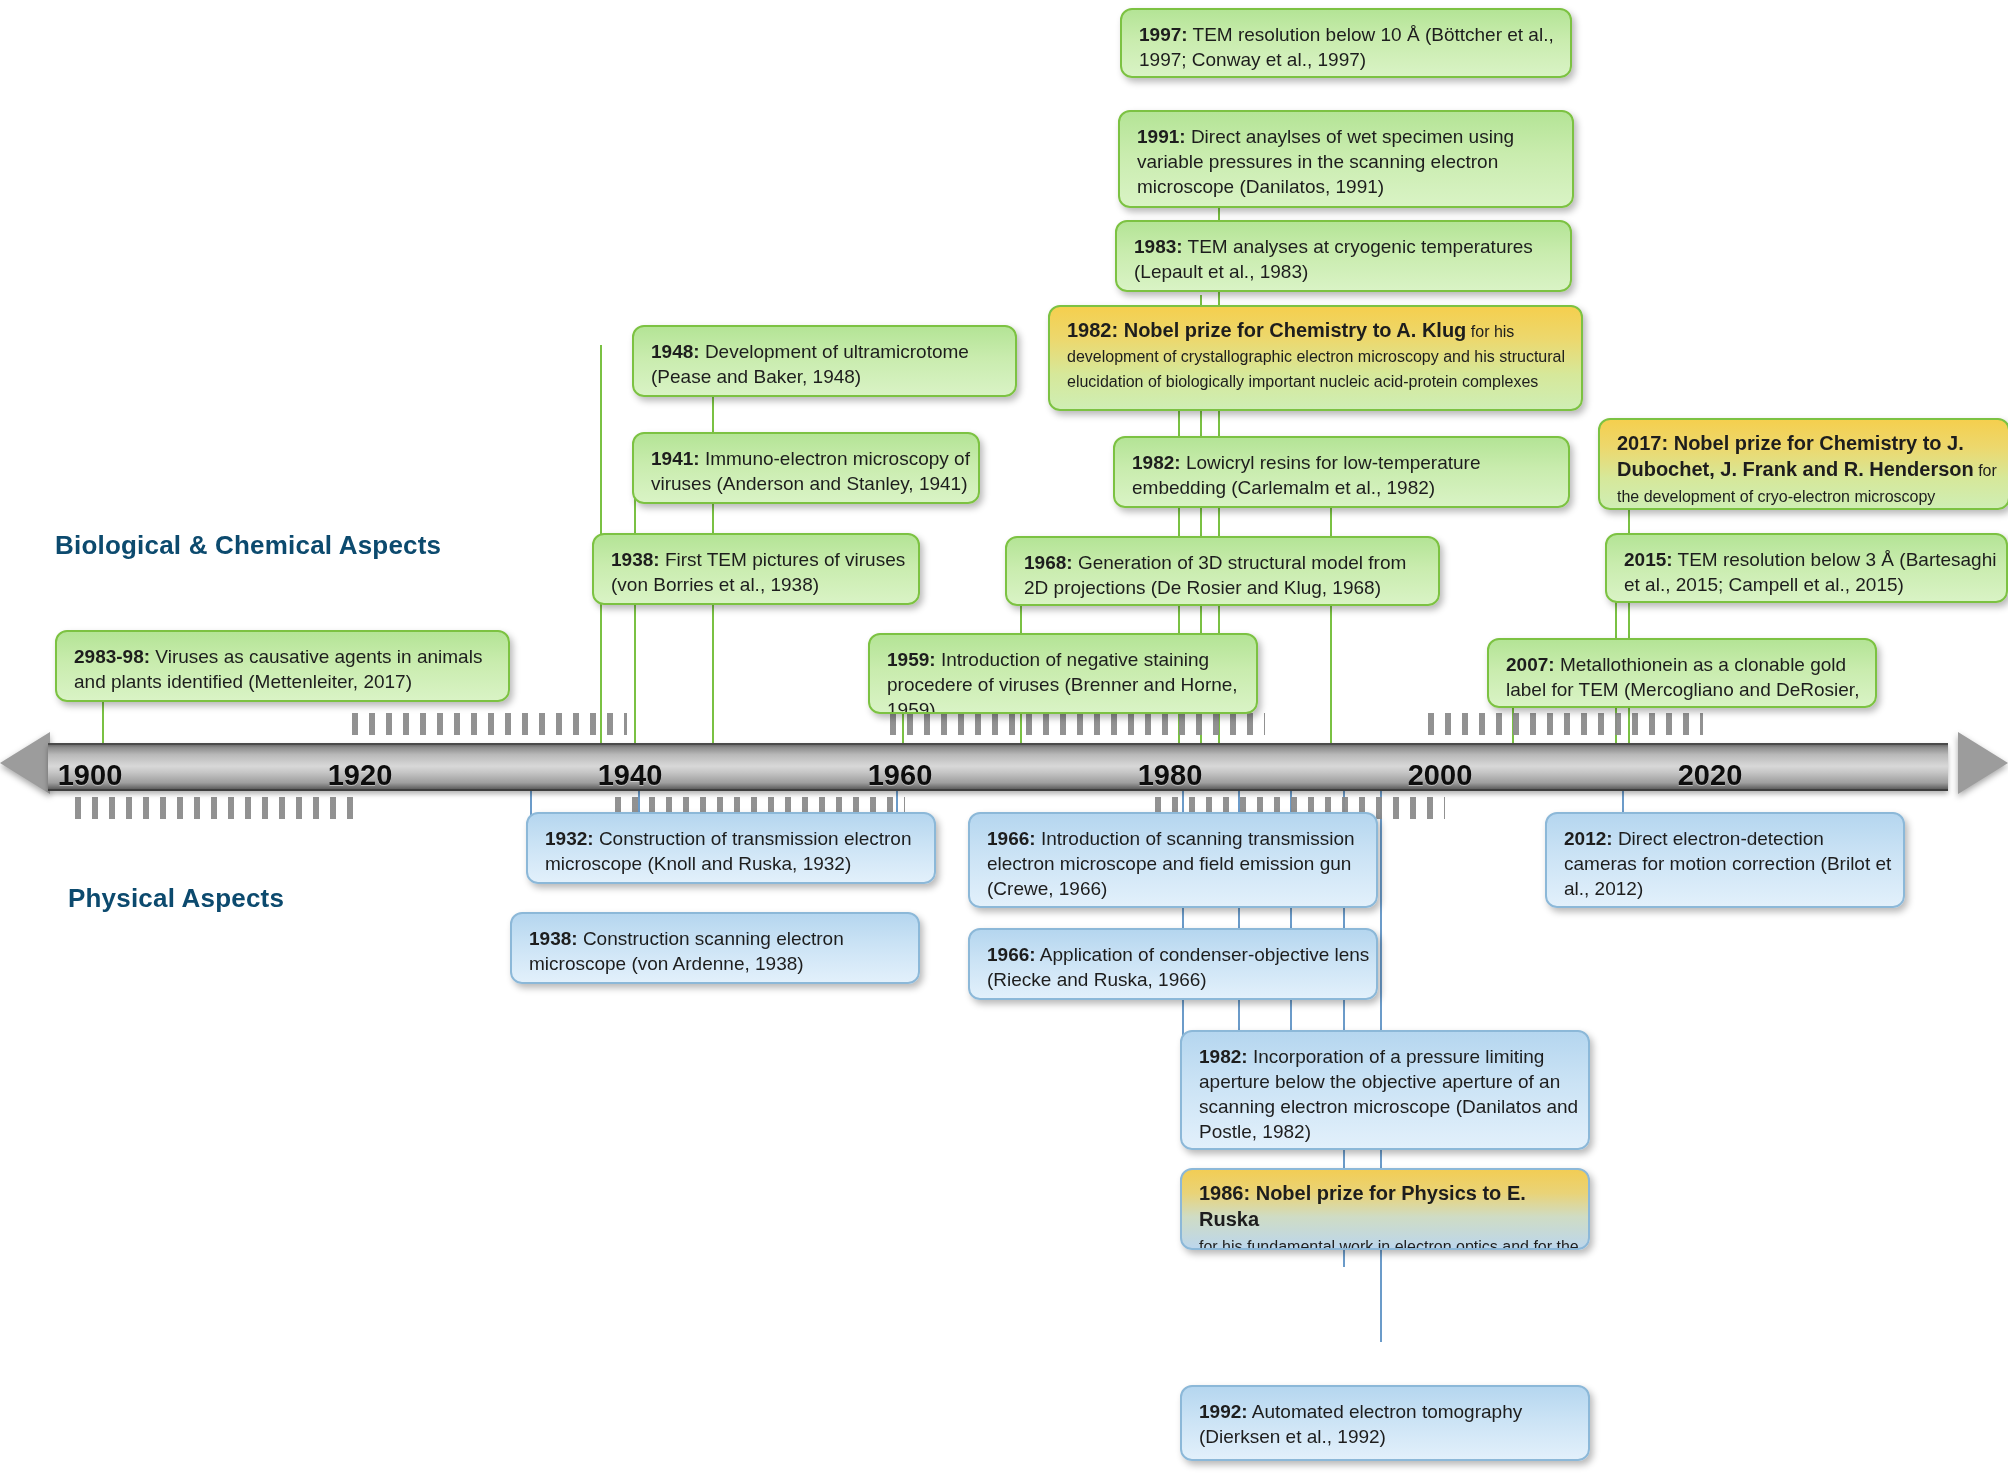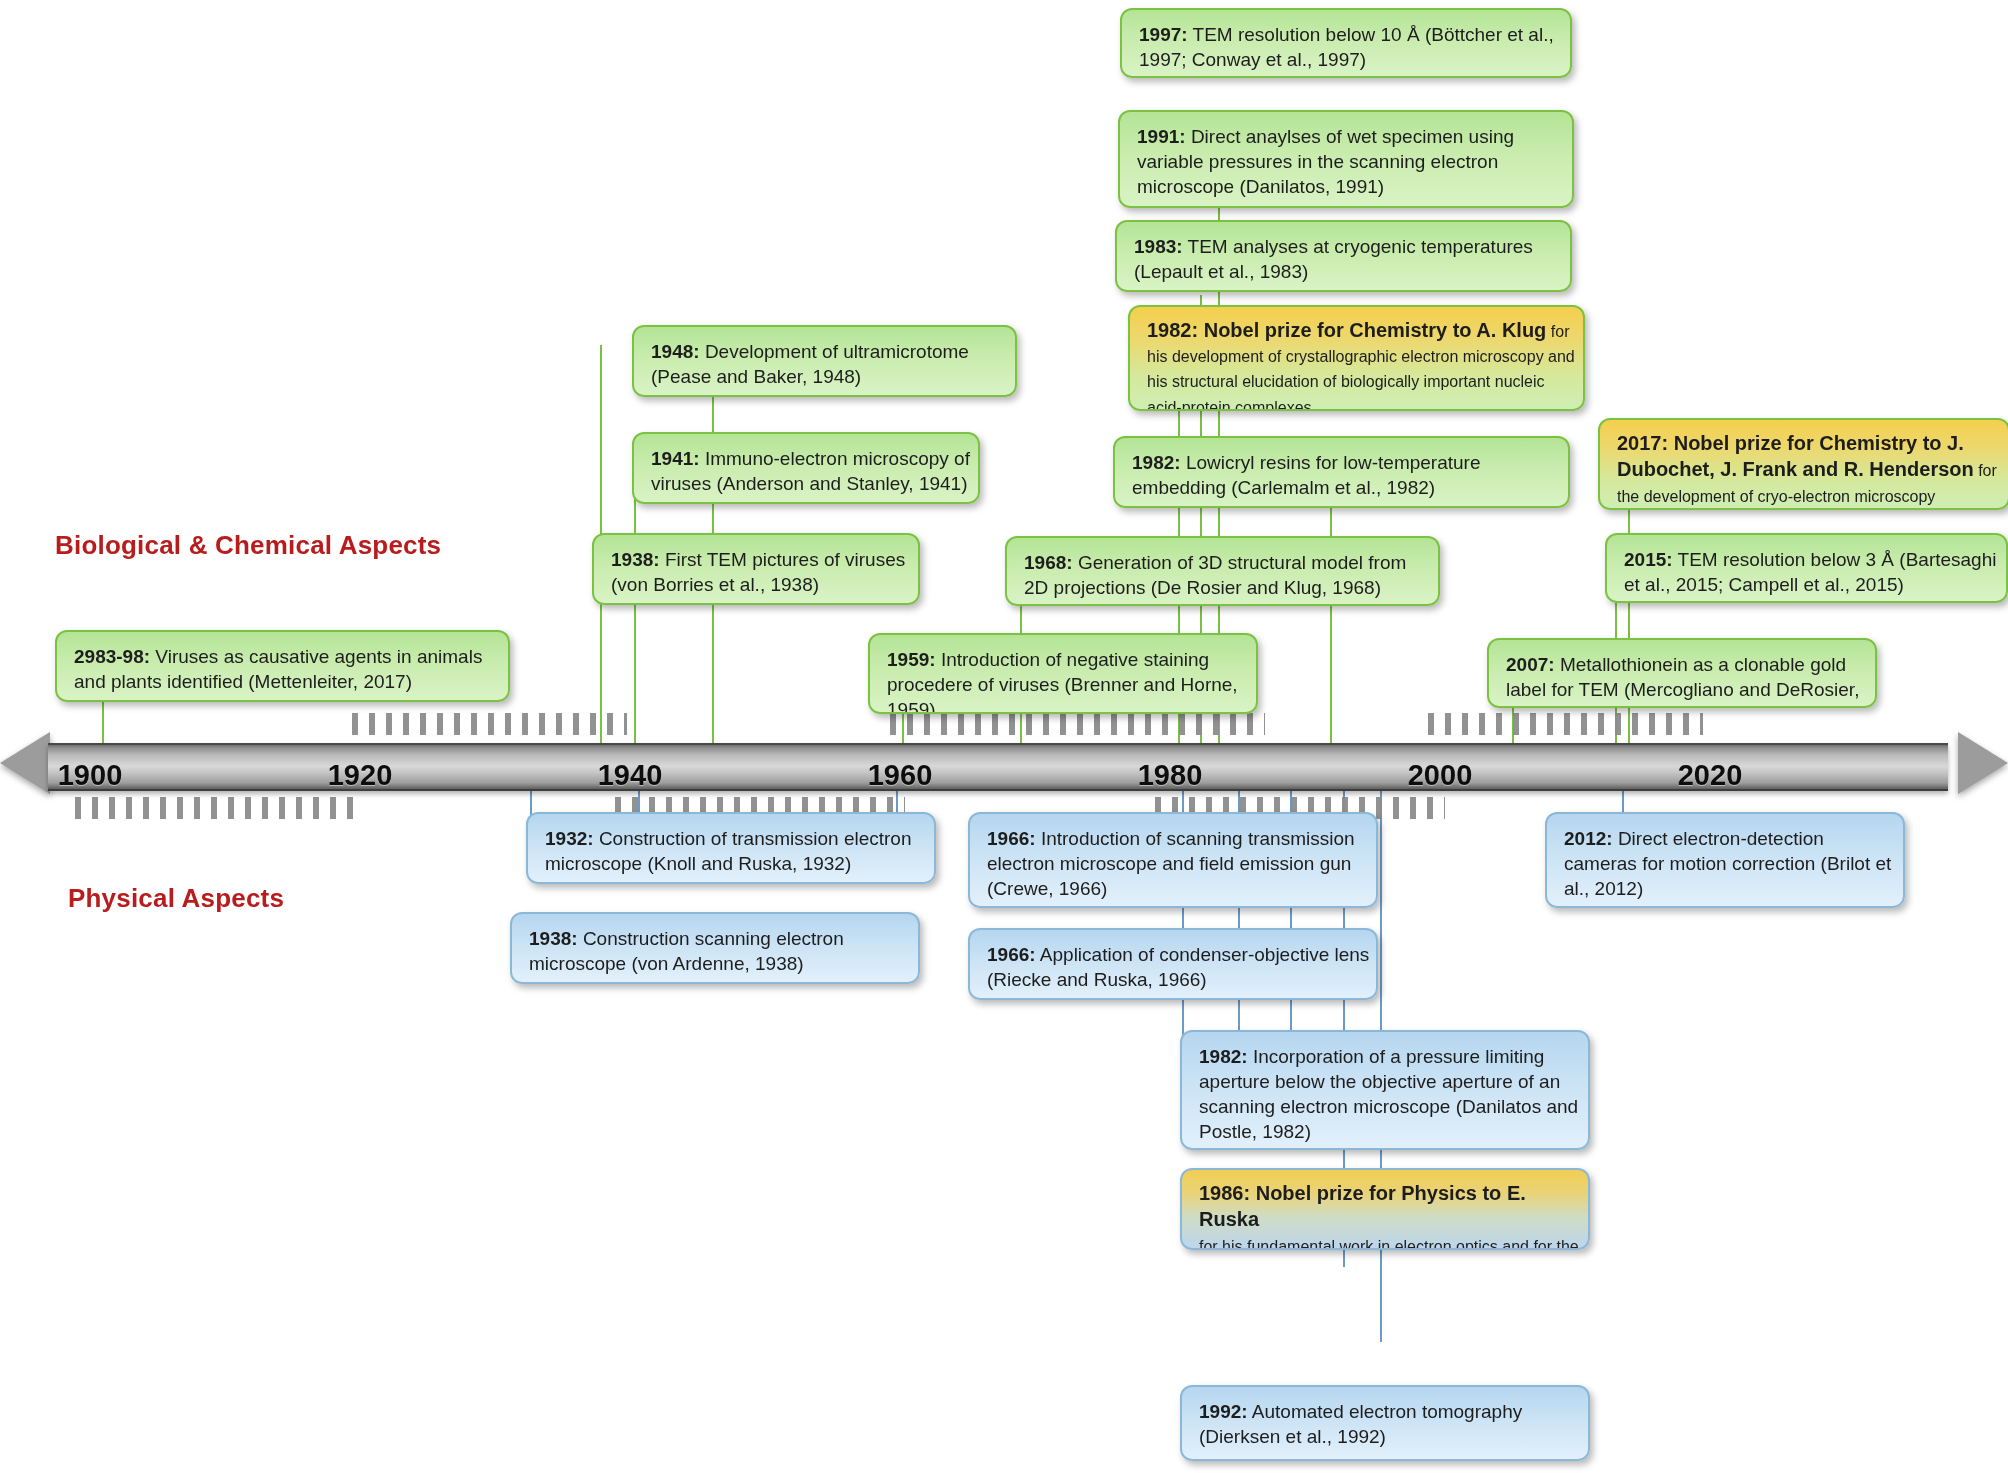--- a/index.html
+++ b/index.html
@@ -18,21 +18,21 @@
     overflow: hidden;
     background: #ffffff;
   }
 
   
   .section-heading {
     position: absolute;
     font-weight: bold;
     font-size: 26px;
     letter-spacing: 0.2px;
-    color: #b91c1c;
+    color: #0c4a6e;
     white-space: nowrap;
   }
 
   
   .axis-wrap {
     position: absolute;
     left: 0;
     top: 735px;
     width: 2008px;
     height: 60px;
@@ -201,21 +201,21 @@
   </div>
 
   <div class="box green" style="left:1118px; top:110px; width:456px; height:98px;">
     <span class="yr">1991:</span><span> Direct anaylses of wet specimen using variable  pressures in the scanning electron microscope (Danilatos, 1991)</span>
   </div>
 
   <div class="box green" style="left:1115px; top:220px; width:457px; height:72px;">
     <span class="yr">1983:</span><span> TEM analyses at cryogenic temperatures (Lepault et al., 1983)</span>
   </div>
 
-  <div class="box nobel-green" style="left:1128px; top:305px; width:457px; height:106px; padding-top:10px;">
+  <div class="box nobel-green" style="left:1048px; top:305px; width:535px; height:106px; padding-top:10px;">
     <span class="yr title-strong">1982:</span><span class="title-strong"> Nobel prize for Chemistry  to A. Klug</span><span class="sub"> for his development of crystallographic electron microscopy and his structural elucidation of biologically important  nucleic acid-protein complexes</span>
   </div>
 
   <div class="box green" style="left:1113px; top:436px; width:457px; height:72px;">
     <span class="yr">1982:</span><span> Lowicryl resins for  low-temperature embedding (Carlemalm et al., 1982)</span>
   </div>
 
   <div class="box nobel-green" style="left:1598px; top:418px; width:412px; height:92px; padding-top:10px;">
     <span class="yr title-strong">2017:</span><span class="title-strong"> Nobel prize for Chemistry to J. Dubochet, J. Frank and R. Henderson</span><span class="sub"> for the development of cryo-electron microscopy</span>
   </div>

